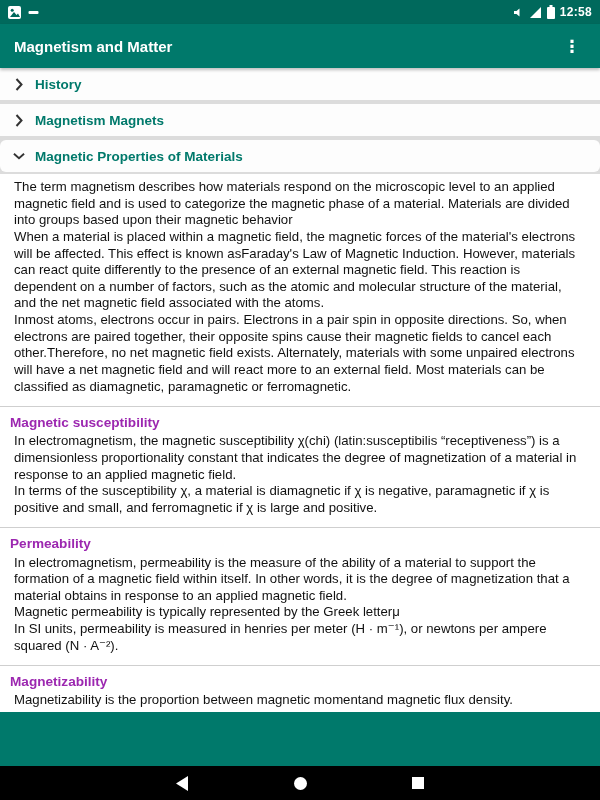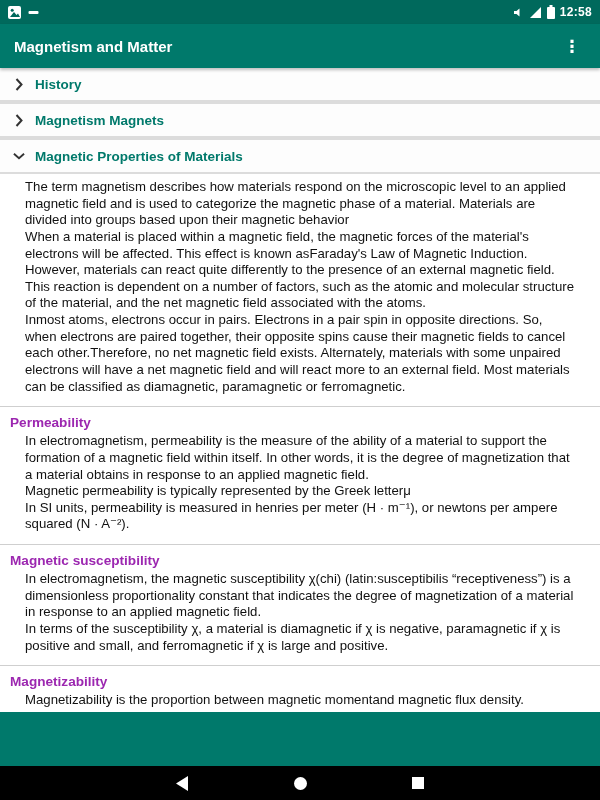--- a/index.html
+++ b/index.html
@@ -36,31 +36,31 @@
     font-size:17px; font-weight:bold; color:#fff; cursor:pointer;
     line-height:1;
   }
   
   .accordion { background:#dcdcdc; flex:0 0 auto; }
   .acc-row {
     background:#fdfdfd; height:32px; margin-bottom:4px;
     display:flex; align-items:center; gap:10px;
     padding:0 13px; cursor:pointer;
   }
-  .acc-row:last-child { margin-bottom:2px; }
+  .acc-row:last-child { margin-bottom:2px;border-radius:6px; }
   .acc-label { color:var(--teal_primary,#00796B); font-size:13.5px; font-weight:600; }
   .acc-row.expanded .acc-label { font-weight:bold; }
   .chev { display:inline-flex; width:12px; justify-content:center; }
   
   .content {
     background:#fff; flex:1 1 auto; min-height:0; overflow:hidden;
     padding-top:5px; color:#111;
     font-size:13.2px; line-height:1.26;
   }
-  .para { margin:0 25px; }
+  .para { margin:0 14px; }
   .divider { height:1px; background:var(--divider,#cfcfcf); margin-top:11px; }
   .section-title {
     color:var(--heading_purple,#9C27B0);
     font-size:13.6px; font-weight:bold;
     margin:7px 10px 2px;
   }
   
   .footer-teal { height:54px; background:var(--teal_primary,#00796B); flex:0 0 auto; }
   .nav-bar {
     height:34px; background:#000; flex:0 0 auto;
@@ -145,30 +145,30 @@
 
   <div class="content">
     <div>
         <p class="para">The term magnetism describes how materials respond on the microscopic level to an applied magnetic field and is used to categorize the magnetic phase of a material. Materials are divided into groups based upon their magnetic behavior</p>
         <p class="para">When a material is placed within a magnetic field, the magnetic forces of the material's electrons will be affected. This effect is known asFaraday's Law of Magnetic Induction. However, materials can react quite differently to the presence of an external magnetic field. This reaction is dependent on a number of factors, such as the atomic and molecular structure of the material, and the net magnetic field associated with the atoms.</p>
         <p class="para">Inmost atoms, electrons occur in pairs. Electrons in a pair spin in opposite directions. So, when electrons are paired together, their opposite spins cause their magnetic fields to cancel each other.Therefore, no net magnetic field exists. Alternately, materials with some unpaired electrons will have a net magnetic field and will react more to an external field. Most materials can be classified as diamagnetic, paramagnetic or ferromagnetic.</p>
       </div>
     <div>
         <div>
           <div class="divider"></div>
+          <div class="section-title">Magnetic susceptibility</div>
+          <p class="para">In electromagnetism, the magnetic susceptibility χ(chi) (latin:susceptibilis “receptiveness”) is a dimensionless proportionality constant that indicates the degree of magnetization of a material in response to an applied magnetic field.</p>
+          <p class="para">In terms of the susceptibility χ, a material is diamagnetic if χ is negative, paramagnetic if χ is positive and small, and ferromagnetic if χ is large and positive.</p>
+        </div>
+        <div>
+          <div class="divider"></div>
           <div class="section-title">Permeability</div>
           <p class="para">In electromagnetism, permeability is the measure of the ability of a material to support the formation of a magnetic field within itself. In other words, it is the degree of magnetization that a material obtains in response to an applied magnetic field.</p>
           <p class="para">Magnetic permeability is typically represented by the Greek letterμ</p>
           <p class="para">In SI units, permeability is measured in henries per meter (H · m⁻¹), or newtons per ampere squared (N · A⁻²).</p>
-        </div>
-        <div>
-          <div class="divider"></div>
-          <div class="section-title">Magnetic susceptibility</div>
-          <p class="para">In electromagnetism, the magnetic susceptibility χ(chi) (latin:susceptibilis “receptiveness”) is a dimensionless proportionality constant that indicates the degree of magnetization of a material in response to an applied magnetic field.</p>
-          <p class="para">In terms of the susceptibility χ, a material is diamagnetic if χ is negative, paramagnetic if χ is positive and small, and ferromagnetic if χ is large and positive.</p>
         </div>
         <div>
           <div class="divider"></div>
           <div class="section-title">Magnetizability</div>
           <p class="para">Magnetizability is the proportion between magnetic momentand magnetic flux density.</p>
         </div>
       </div>
   </div>
 
   <div class="footer-teal"></div>

